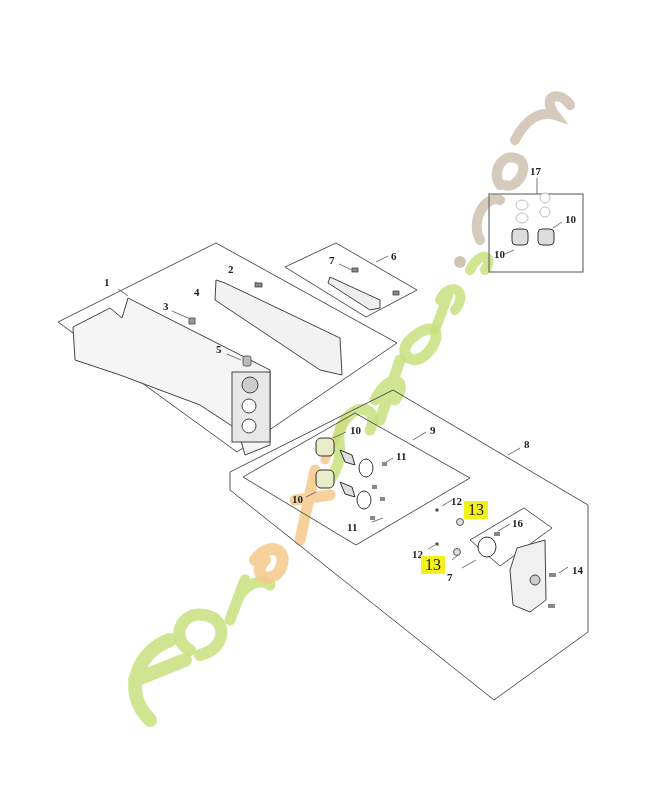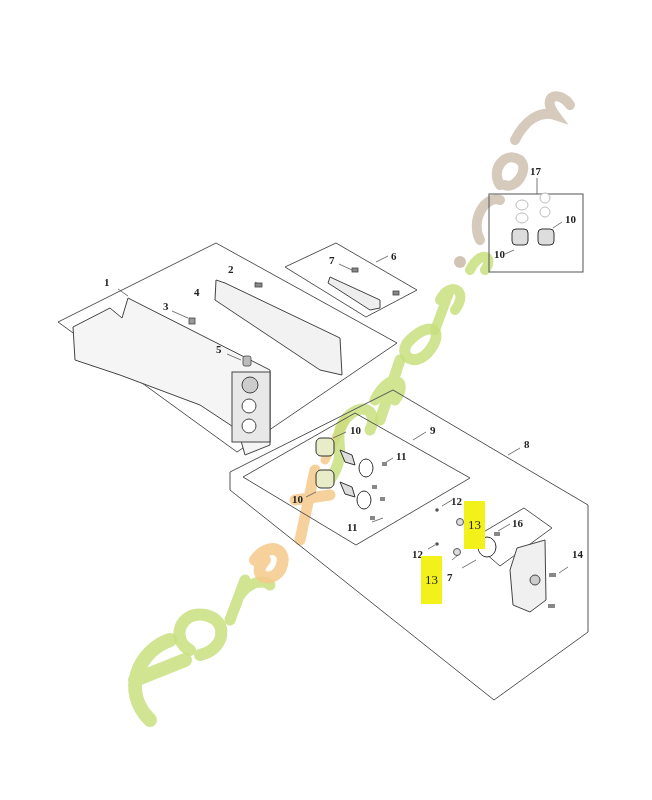--- a/index.html
+++ b/index.html
@@ -1,19 +1,19 @@
 <!DOCTYPE html>
 <html><head>
 <meta charset="utf-8">
 <style>
   html,body{margin:0;padding:0;background:#ffffff;}
   body{width:652px;height:800px;position:relative;overflow:hidden;font-family:"Liberation Sans",sans-serif;}
   #diagram{position:absolute;left:0;top:0;width:652px;height:800px;}
   .lbl{position:absolute;font-family:Liberation Serif, serif;font-size:11px;font-weight:bold;color:#222;line-height:12px;white-space:nowrap;}
-  .hl{background:#f2f21a;font-weight:normal;padding:18px 4px;font-size:13px;}
+  .hl{background:#f2f21a;font-weight:normal;padding:3px 4px;font-size:16px;}
 </style>
 </head>
 <body>
 
 <svg id="diagram" viewBox="0 0 652 800" xmlns="http://www.w3.org/2000/svg">
 
   <g fill="none" stroke-linecap="round">
     <path d="M150 720 C120 690 140 650 170 640 M135 680 L185 660" stroke="#c8df7e" stroke-width="14" opacity="0.85"></path>
     <path d="M190 650 C170 640 180 610 205 615 C230 620 225 650 200 655" stroke="#c8df7e" stroke-width="12" opacity="0.85"></path>
     <path d="M230 620 L245 580 M240 595 C250 580 265 580 270 585" stroke="#c8df7e" stroke-width="11" opacity="0.85"></path>
@@ -125,16 +125,16 @@
 <span class="lbl" style="left:350px;top:424px;">10</span>
 <span class="lbl" style="left:292px;top:493px;">10</span>
 <span class="lbl" style="left:565px;top:213px;">10</span>
 <span class="lbl" style="left:494px;top:248px;">10</span>
 <span class="lbl" style="left:396px;top:450px;">11</span>
 <span class="lbl" style="left:347px;top:521px;">11</span>
 <span class="lbl" style="left:451px;top:495px;">12</span>
 <span class="lbl" style="left:412px;top:548px;">12</span>
 <span class="lbl hl" style="left:464px;top:501px;">13</span>
 <span class="lbl hl" style="left:421px;top:556px;">13</span>
-<span class="lbl" style="left:572px;top:548px;">14</span>
+<span class="lbl" style="left:572px;top:564px;">14</span>
 <span class="lbl" style="left:447px;top:571px;">7</span>
 <span class="lbl" style="left:512px;top:517px;text-align:right;">16</span>
 <span class="lbl" style="left:530px;top:165px;">17</span>
 
 </body></html>

